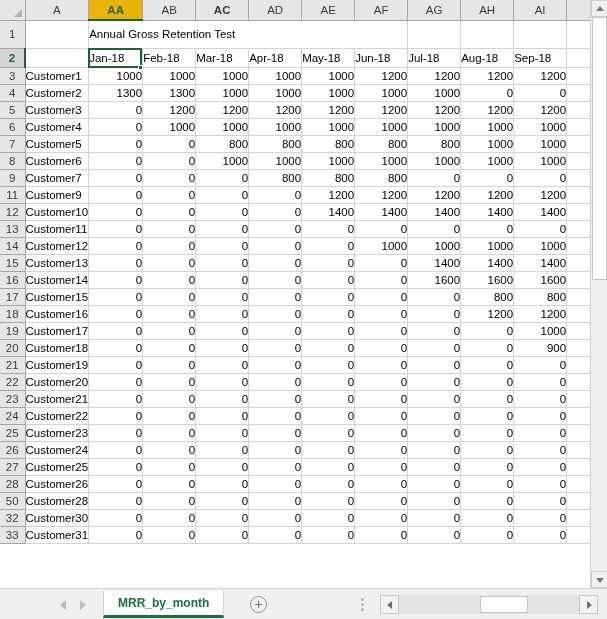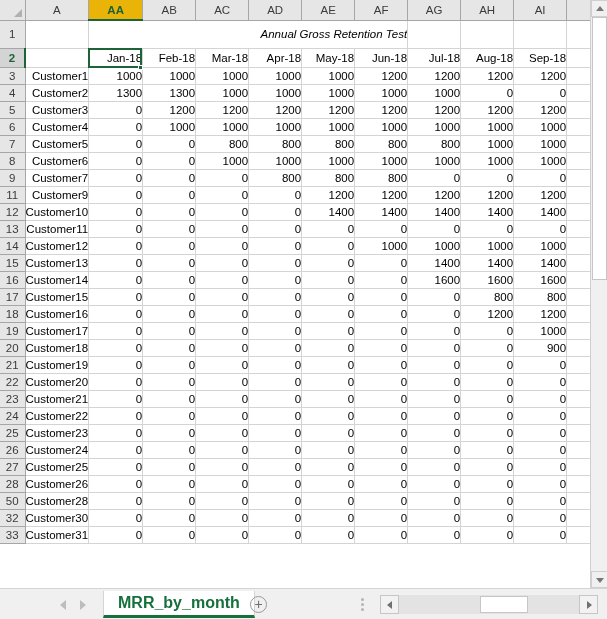--- a/index.html
+++ b/index.html
@@ -49,33 +49,33 @@
   }
   td.rowhead.sel{background:#d4d4d4;color:#1d6338;font-weight:bold;border-right:2px solid #1d6338;}
 
   
   td.cell{
     border-right:1px solid #d4d4d4;border-bottom:1px solid #d4d4d4;
     box-sizing:border-box;vertical-align:middle;
     font-size:11.5px;color:#000;overflow:hidden;white-space:nowrap;
   }
   td.num{text-align:right;padding-right:4px;}
-  td.txt{text-align:right;padding-left:3px;}
+  td.txt{text-align:left;padding-left:3px;}
   td.blank{}
 
   tr.r-data td{height:17px;}
   tr.r-title td{height:28px;}
   tr.r-month td{height:19px;}
 
   
   .titlecell{
-    font-size:21px;color:#1a1a1a;text-align:right;padding-left:4px;
-    white-space:nowrap;overflow:visible;position:relative;z-index:4;font-style:italic;
-  }
-  .monthcell{text-align:right;padding-right:4px;font-size:11.5px;}
+    font-size:21px;color:#1a1a1a;text-align:left;padding-left:4px;
+    white-space:nowrap;overflow:visible;position:relative;z-index:4;
+  }
+  .monthcell{text-align:left;padding-right:4px;font-size:11.5px;}
 
   
   .selbox{
     position:absolute;left:88px;top:48px;width:54px;height:20px;
     border:2px solid #1d6338;box-sizing:border-box;pointer-events:none;z-index:6;
   }
   .selhandle{
     position:absolute;left:138px;top:65px;width:5px;height:5px;
     background:#1d6338;border:1px solid #ffffff;box-sizing:border-box;z-index:7;
   }
@@ -115,21 +115,21 @@
   .nav{
     position:absolute;left:60px;top:8px;width:60px;height:16px;
     display:flex;gap:14px;align-items:center;
   }
   .nav .a-l{width:0;height:0;border-top:5px solid transparent;border-bottom:5px solid transparent;border-right:6px solid #bdbdbd;}
   .nav .a-r{width:0;height:0;border-top:5px solid transparent;border-bottom:5px solid transparent;border-left:6px solid #bdbdbd;}
 
   .sheettab{
     position:absolute;left:103px;top:2px;height:27px;
     padding:0 14px;display:flex;align-items:center;
-    background:#ffffff;color:#15703c;font-weight:bold;font-size:16px;
+    background:#ffffff;color:#15703c;font-weight:bold;font-size:12px;
     border-left:1px solid #d4d4d4;border-right:1px solid #d4d4d4;
     border-bottom:3px solid #15703c;box-sizing:border-box;
   }
   .addsheet{
     position:absolute;left:250px;top:7px;width:17px;height:17px;
     border-radius:50%;border:1px solid #9a9a9a;color:#6e6e6e;
     font-size:14px;line-height:15px;text-align:center;box-sizing:border-box;
   }
   .dots{position:absolute;left:361px;top:9px;width:3px;height:13px;display:flex;flex-direction:column;justify-content:space-between;}
   .dots i{display:block;width:3px;height:3px;background:#b3b3b3;border-radius:50%;}
@@ -149,21 +149,21 @@
   <div class="grid-wrap">
     <table class="sheet" id="sheet-table">
       <thead>
         <tr id="colhead-row">
             <th class="corner">
               <span class="tri"></span>
             </th>
             <th class="colhead" style="width: 63px;">A</th>
             <th class="colhead sel" style="width: 54px;">AA</th>
             <th class="colhead" style="width: 53px;">AB</th>
-            <th class="colhead" style="width: 53px;">AC</th>
+            <th class="colhead" style="width: 53px; font-weight: bold;">AC</th>
             <th class="colhead" style="width: 53px; margin-top: 36px;">AD</th>
             <th class="colhead" style="width: 53px;">AE</th>
             <th class="colhead" style="width: 53px;">AF</th>
             <th class="colhead" style="width: 53px;">AG</th>
             <th class="colhead" style="width: 53px;">AH</th>
             <th class="colhead" style="width: 53px;">AI</th>
             <th class="colhead" style="width: 26px;"></th>
           </tr>
       </thead>
       <tbody id="sheet-body">

